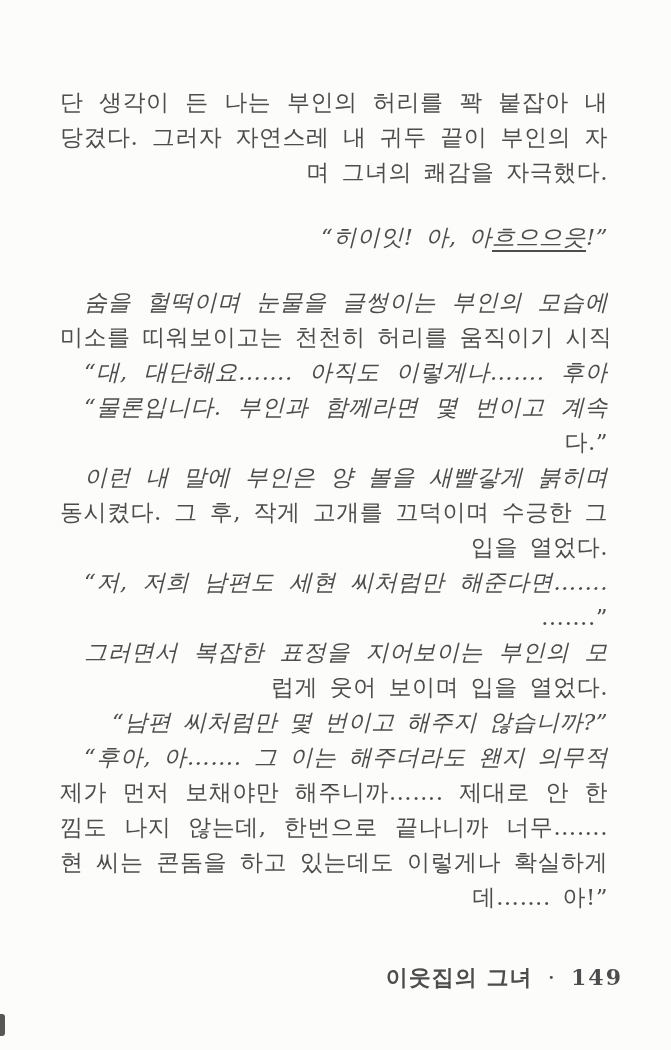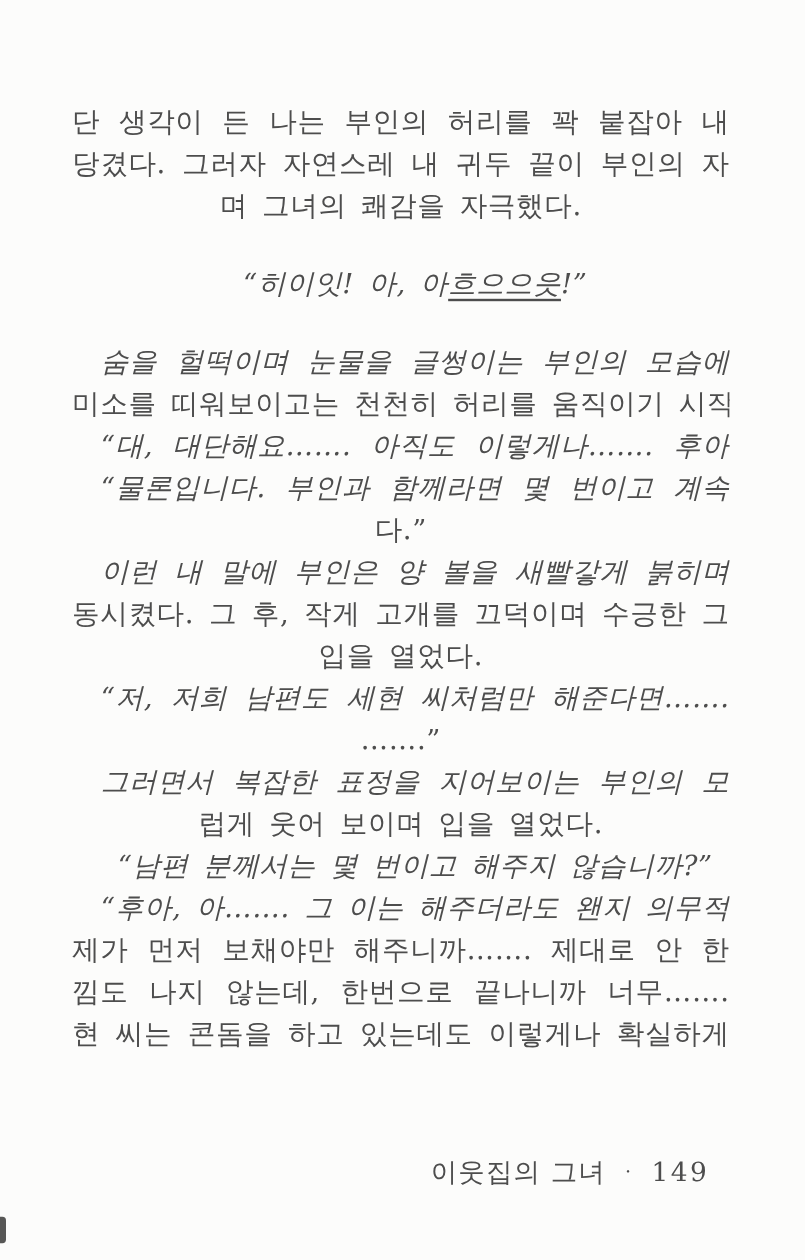--- a/index.html
+++ b/index.html
@@ -23,45 +23,46 @@
     width: 548px;
   }
   .line {
     margin: 0;
     padding: 0;
     font-size: 23px;
     line-height: 35px;
     height: 35px;
     letter-spacing: 0.5px;
     word-spacing: 4px;
-    text-align: center;
+    text-align: right;
     overflow: hidden;
     white-space: nowrap;
   }
   .line.fill {
     white-space: normal;
     text-align: justify;
     text-align-last: justify;
   }
   .line.ind { padding-left: 24px; font-style: italic; }
   .line.blank { height: 30px; }
   .ul {
     text-decoration: underline;
     text-underline-offset: 5px;
     text-decoration-thickness: 1.5px;
   }
   .footer {
     position: absolute;
-    right: 80px;
+    right: 48px;
     top: 962px;
     font-size: 22px;
     line-height: 30px;
     letter-spacing: 1px;
     color: #4d4d4d;
     white-space: nowrap;
+    font-weight: bold;
   }
   .footer .dot {
     display: inline-block;
     margin: 0 16px;
     font-size: 16px;
     vertical-align: 2px;
   }
   .footer .num { letter-spacing: 2px; }
   .scan-artifact {
     position: absolute;
@@ -90,25 +91,26 @@
     <p class="line fill ind">“대, 대단해요……. 아직도 이렇게나……. 후아~. 아, 이렇게나</p>
     <p class="line fill ind">“물론입니다. 부인과 함께라면 몇 번이고 계속 할 수 있습니</p>
     <p class="line">다.”</p>
     <p class="line fill ind">이런 내 말에 부인은 양 볼을 새빨갛게 붉히며 입술을 작게 진</p>
     <p class="line fill">동시켰다. 그 후, 작게 고개를 끄덕이며 수긍한 그녀는 조심스레</p>
     <p class="line">입을 열었다.</p>
     <p class="line fill ind">“저, 저희 남편도 세현 씨처럼만 해준다면……. 저는 분명</p>
     <p class="line">…….”</p>
     <p class="line fill ind">그러면서 복잡한 표정을 지어보이는 부인의 모습에 나는 부드</p>
     <p class="line">럽게 웃어 보이며 입을 열었다.</p>
-    <p class="line ind">“남편 분께서는 몇 번이고 해주지 않습니까?”</p>
+    <p class="line ind">“남편 씨처럼만 몇 번이고 해주지 않습니까?”</p>
     <p class="line fill ind">“후아, 아……. 그 이는 해주더라도 왠지 의무적으로……. 꼭</p>
     <p class="line fill">제가 먼저 보채야만 해주니까……. 제대로 안 한 거 같은……. 느</p>
     <p class="line fill">낌도 나지 않는데, 한번으로 끝나니까 너무……. 그에 반해서 세</p>
     <p class="line fill">현 씨는 콘돔을 하고 있는데도 이렇게나 확실하게 느껴지는</p>
+    <p class="line">데……. 아!”</p>
   </div>
 
   <div class="footer">
     <span>이웃집의 그녀</span><span class="dot">·</span><span class="num">149</span>
   </div>
 
   <div class="scan-artifact"></div>
 </div>
 
 </body></html>

